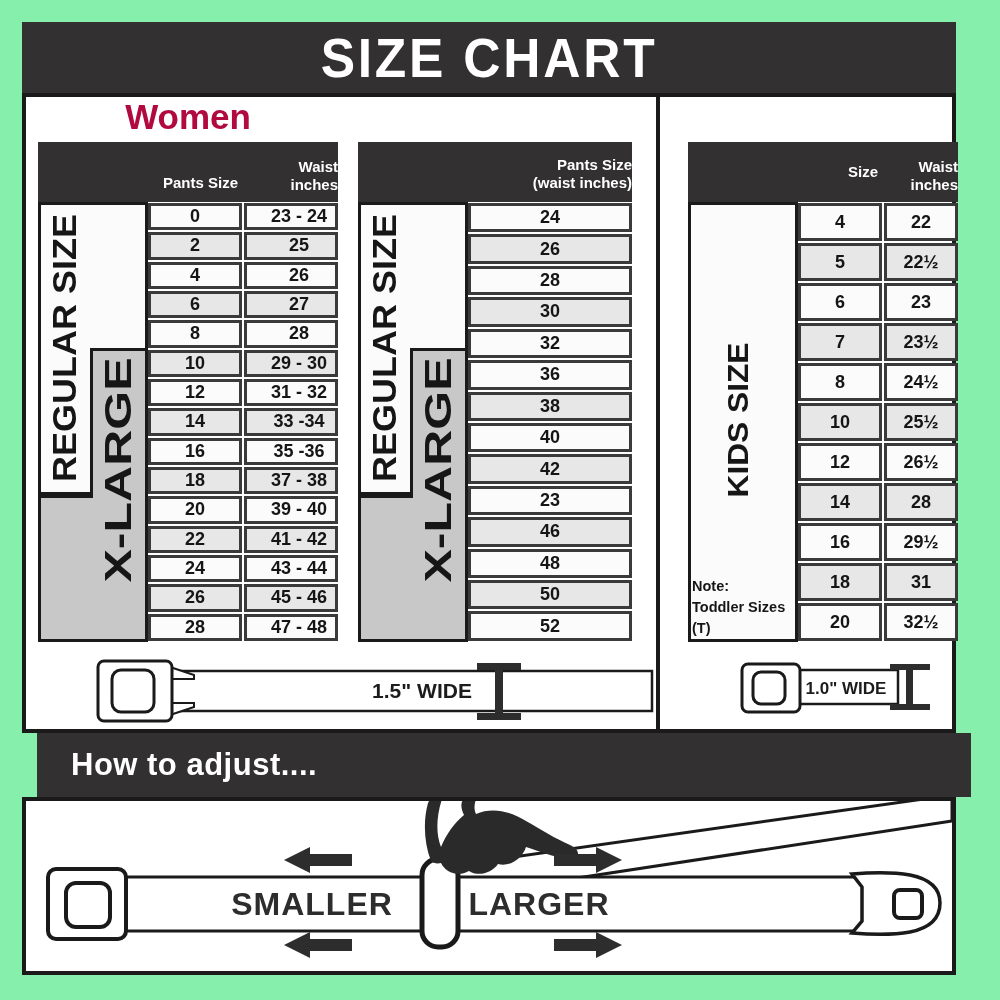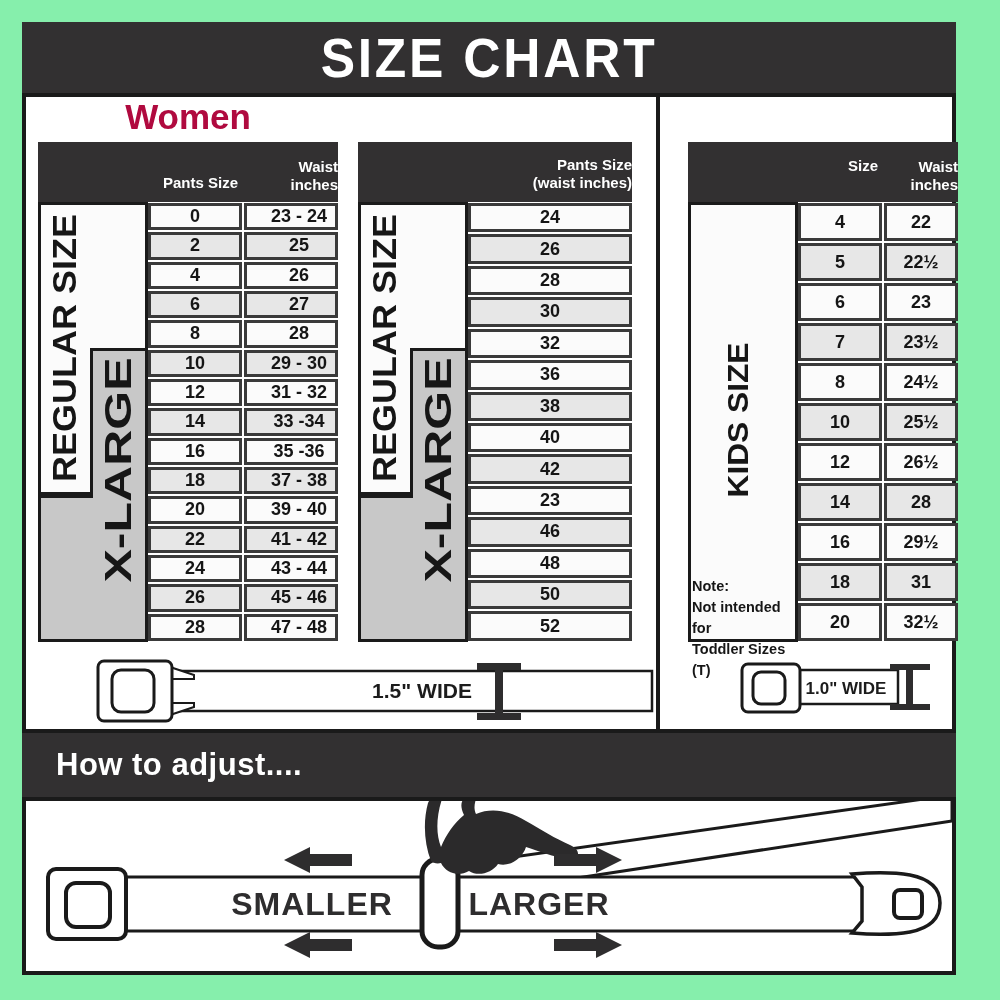--- a/index.html
+++ b/index.html
@@ -4,21 +4,21 @@
 <style>
   html,body{margin:0;padding:0;background:#fff;}
   #app{position:relative;width:1000px;height:1000px;background:#86efac;
        font-family:"Liberation Sans",sans-serif;overflow:hidden;}
   .abs{position:absolute;box-sizing:border-box;}
 
   
   .banner{background:var(--dark,#323031);color:#fff;}
   .top-banner{left:22px;top:22px;width:934px;height:71px;display:flex;align-items:center;justify-content:center;}
   .top-title{font-size:56px;font-weight:bold;letter-spacing:3px;transform:scaleX(.92);white-space:nowrap;}
-  .adjust-banner{left:22px;top:733px;width:934px;height:64px;display:flex;align-items:center;}
+  .adjust-banner{left:37px;top:733px;width:934px;height:64px;display:flex;align-items:center;}
   .adjust-title{font-size:31px;font-weight:bold;margin-left:34px;letter-spacing:.5px;}
 
   
   .main-box{left:22px;top:93px;width:934px;height:640px;border:4px solid var(--ink,#1a1a1a);background:#fff;}
   .vdiv{left:656px;top:93px;width:4px;height:640px;background:var(--ink,#1a1a1a);}
   .adjust-box{left:22px;top:797px;width:934px;height:178px;border:4px solid var(--ink,#1a1a1a);background:#fff;}
 
   
   .sec-title{font-size:35px;font-weight:bold;color:var(--accent,#b00a3f);text-align:center;top:97px;height:40px;}
   .t-women{left:38px;width:300px;}
@@ -27,21 +27,21 @@
 
   
   .thead{background:var(--dark,#323031);color:#fff;top:142px;height:60px;}
   .h-women{left:38px;width:300px;}
   .h-men{left:358px;width:274px;}
   .h-kids{left:688px;width:270px;}
   .hlabel{position:absolute;font-size:15px;font-weight:bold;text-align:right;line-height:1.25;white-space:pre-line;}
   .h-women .hl-size{left:110px;bottom:9px;width:90px;}
   .h-women .hl-waist{left:200px;bottom:7px;width:100px;}
   .h-men .hl-col{left:110px;bottom:9px;width:164px;}
-  .h-kids .hl-size{left:110px;bottom:26px;width:80px;}
+  .h-kids .hl-size{left:110px;bottom:20px;width:80px;}
   .h-kids .hl-waist{left:190px;bottom:7px;width:80px;}
 
   
   .rows{top:202px;height:440px;display:flex;flex-direction:column;}
   .rows-women{left:148px;width:190px;}
   .rows-men{left:468px;width:164px;}
   .rows-kids{left:798px;width:160px;}
   .row{flex:1;display:flex;gap:2px;padding:1px 0;}
   .cell{border:3px solid var(--cell_border,#3a3a3a);background:var(--row_base,#fbfbfb);
         display:flex;align-items:center;justify-content:center;
@@ -267,21 +267,20 @@
       <div class="cell ksize">20</div>
       <div class="cell kwaist">32½</div>
     </div>
     </div>
   <svg class="abs sb sb-kids" width="110" height="440" viewBox="0 0 110 440">
     <rect x="1.5" y="1.5" width="107" height="437" style="fill:var(--row_base,#fbfbfb)" stroke="#1a1a1a" stroke-width="3"></rect>
     <text transform="translate(60,218) rotate(-90)" text-anchor="middle" font-size="30" textLength="155" lengthAdjust="spacingAndGlyphs">KIDS SIZE</text>
   </svg>
   <div class="abs kids-note">
     <div>Note:</div>
-    <div>Not intended for</div>
     <div>Toddler Sizes (T)</div>
   </div>
 
   <svg class="abs belt-adult" width="575" height="75" viewBox="0 0 575 75">
     <rect x="78" y="16" width="482" height="40" fill="#fff" stroke="#1a1a1a" stroke-width="2.5"></rect>
     <path d="M78,12 L102,20 L102,24 L78,24 Z M78,60 L102,52 L102,48 L78,48 Z" fill="#fff" stroke="#1a1a1a" stroke-width="2"></path>
     <rect x="6" y="6" width="74" height="60" rx="6" fill="#fff" stroke="#1a1a1a" stroke-width="3"></rect>
     <rect x="20" y="15" width="42" height="42" rx="9" fill="#fff" stroke="#1a1a1a" stroke-width="3"></rect>
     <text x="330" y="43" text-anchor="middle" font-size="21" class="belt-txt">1.5" WIDE</text>
     <g fill="#2e2d2e">

